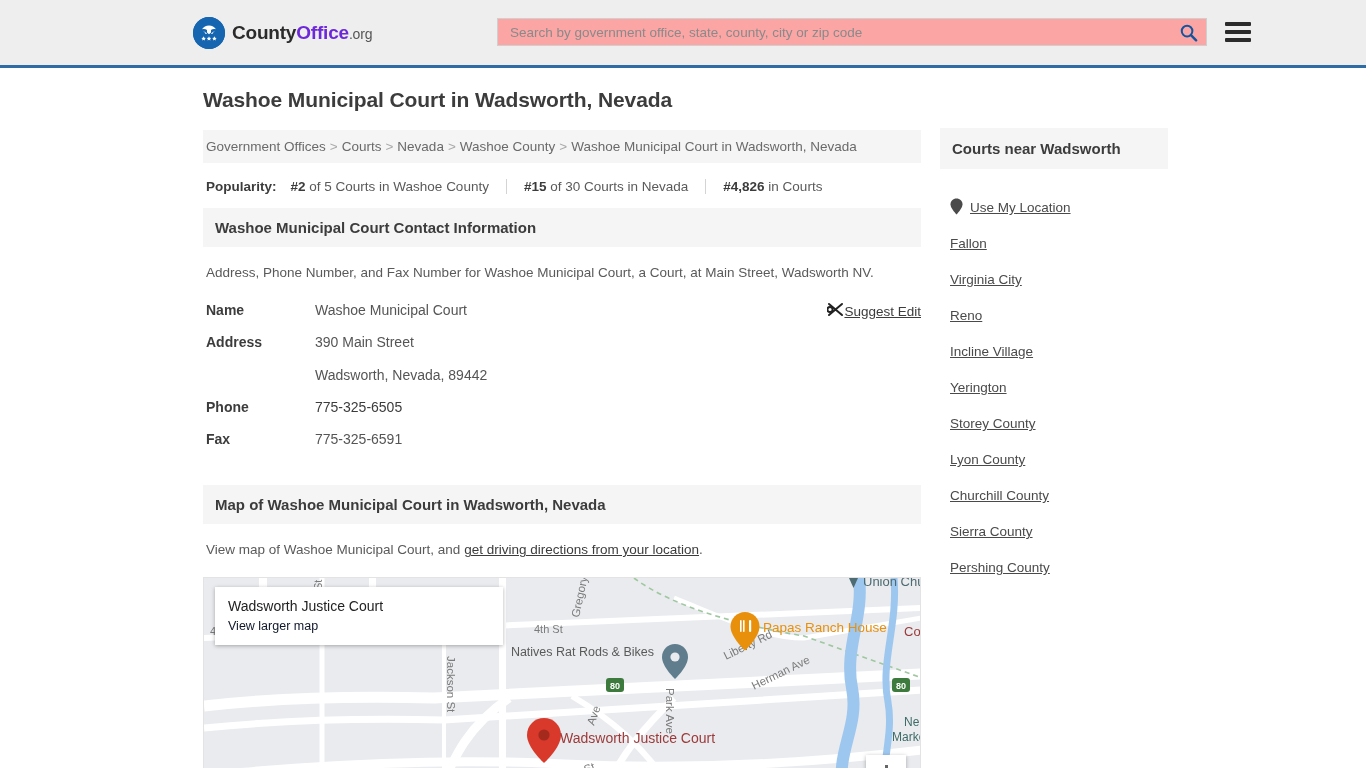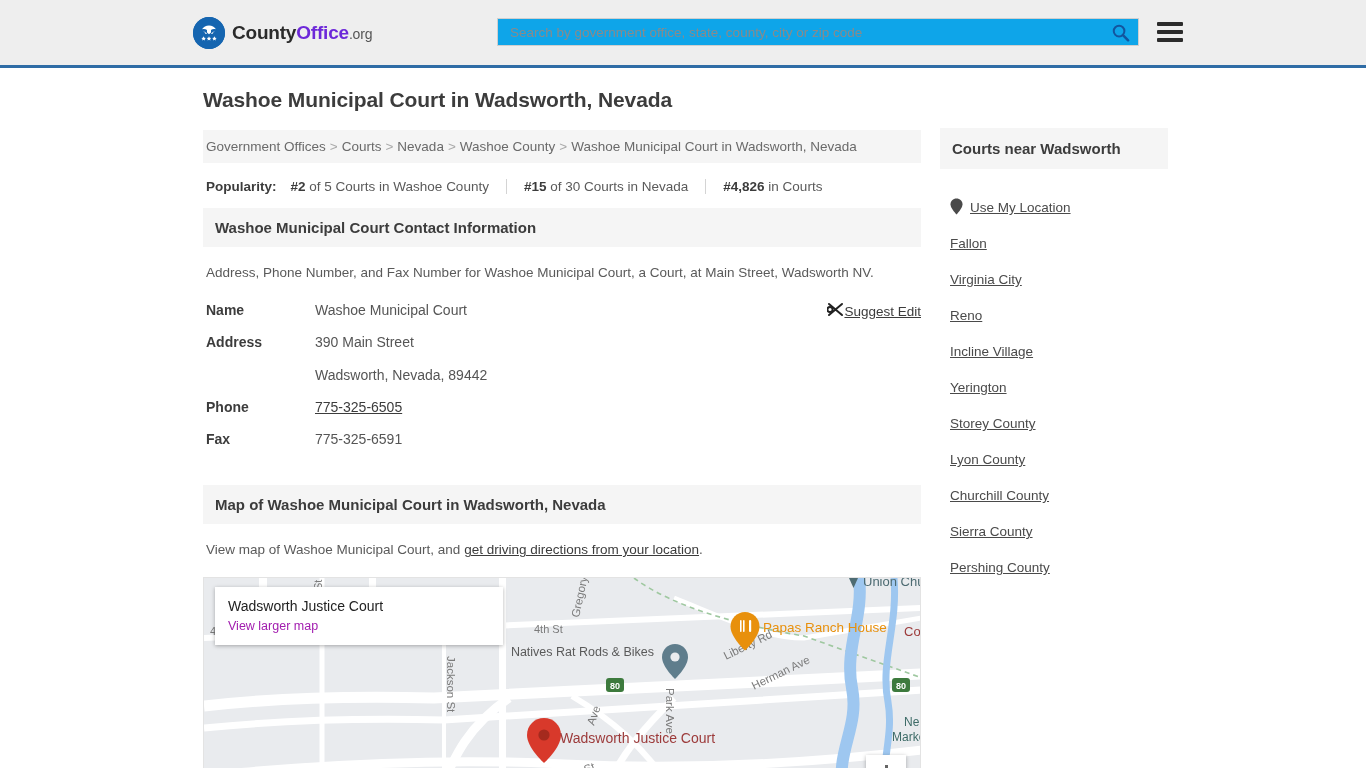--- a/index.html
+++ b/index.html
@@ -46,23 +46,23 @@
   .logo-text .tld { font-size: 14px; color: #555; margin-top: 16px; }
 
   .search-area {
     position: absolute;
     left: 497px;
     top: 18px;
     display: flex;
     align-items: center;
   }
   .search-box {
-    width: 642px;
+    width: 710px;
     height: 28px;
-    background: #0ea5e9;
+    background: #fca5a5;
     border: 1px solid #cfcfcf;
     display: flex;
     align-items: center;
     padding: 0 8px 0 10px;
   }
   .search-input {
     flex: 1;
     border: none;
     outline: none;
     font-size: 13.5px;
@@ -174,21 +174,21 @@
     vertical-align: top;
     line-height: 1.45;
   }
   .contact-table td.k {
     font-weight: bold;
     color: #3c3c3c;
     width: 109px;
     padding-right: 10px;
   }
   .contact-table td.v { color: #555; }
-  .contact-table a.phone { color: #3c3c3c; text-decoration: underline; cursor: pointer; }
+  .contact-table a.phone { color: #3c3c3c; cursor: pointer; }
 
   
   .map-frame {
     position: relative;
     width: 718px;
     height: 214px;
     margin-top: 6px;
     background: #e9ebee;
     overflow: hidden;
     border: 1px solid #e3e3e3;
@@ -204,21 +204,21 @@
     padding: 11px 13px 12px 13px;
   }
   .map-card .t {
     font-size: 14px;
     color: #222;
     font-weight: normal;
     margin-bottom: 5px;
   }
   .map-card .l {
     font-size: 12.5px;
-    color: #a21caf;
+    color: #0f172a;
     cursor: pointer;
   }
   .zoom-plus {
     position: absolute;
     right: 14px;
     bottom: 0px;
     width: 40px; height: 36px;
     background: #ffffff;
     box-shadow: 0 1px 4px rgba(0,0,0,0.3);
     display: flex;

